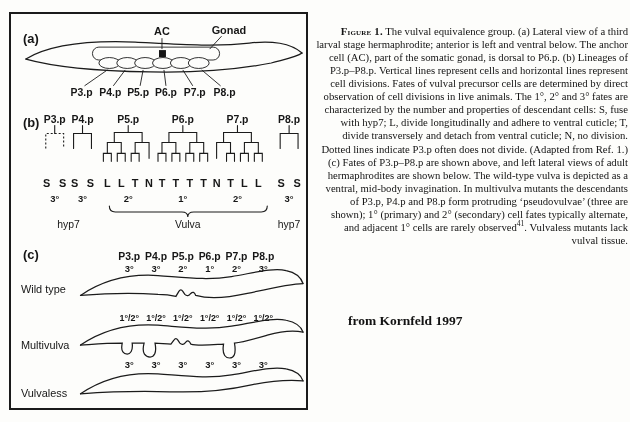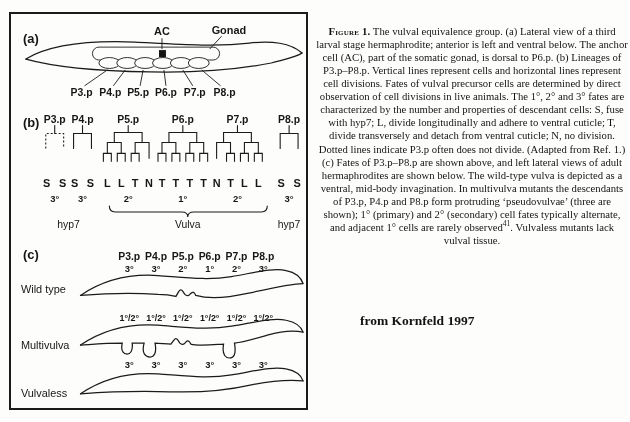--- a/index.html
+++ b/index.html
@@ -20,26 +20,26 @@
   .worm{stroke:#1b1b1b;stroke-width:1.25;fill:none;stroke-linecap:round;}
   .cellshape{stroke:#1b1b1b;stroke-width:0.9;fill:#fdfdfb;}
   .t-b{font-family:"Liberation Sans",sans-serif;font-weight:bold;fill:#161616;}
   .t-r{font-family:"Liberation Sans",sans-serif;font-weight:normal;fill:#161616;}
   .fs13{font-size:13px}.fs11{font-size:11px}.fs10{font-size:10.5px}
   .fs9{font-size:9.5px}.fs8{font-size:9px}
   .mid{text-anchor:middle}
   
   .caption{
     position:absolute;left:316px;top:14px;width:312px;
-    font-size:10.7px;line-height:13.1px;text-align:center;color:#131313;
+    font-size:10.7px;line-height:13.1px;text-align:right;color:#131313;
   }
   .fig-label{font-variant:small-caps;font-weight:bold;letter-spacing:.2px;}
   .caption sup{font-size:7.5px;line-height:0;}
   .attribution{
-    position:absolute;left:360px;top:313px;
+    position:absolute;left:348px;top:313px;
     font-family:"Liberation Serif",serif;font-weight:bold;font-size:13.5px;color:#131313;
   }
 </style>
 </head>
 <body>
 
 <div class="figure-box">
 <svg width="295" height="394" viewBox="0 0 297 396">
 
   <g>

